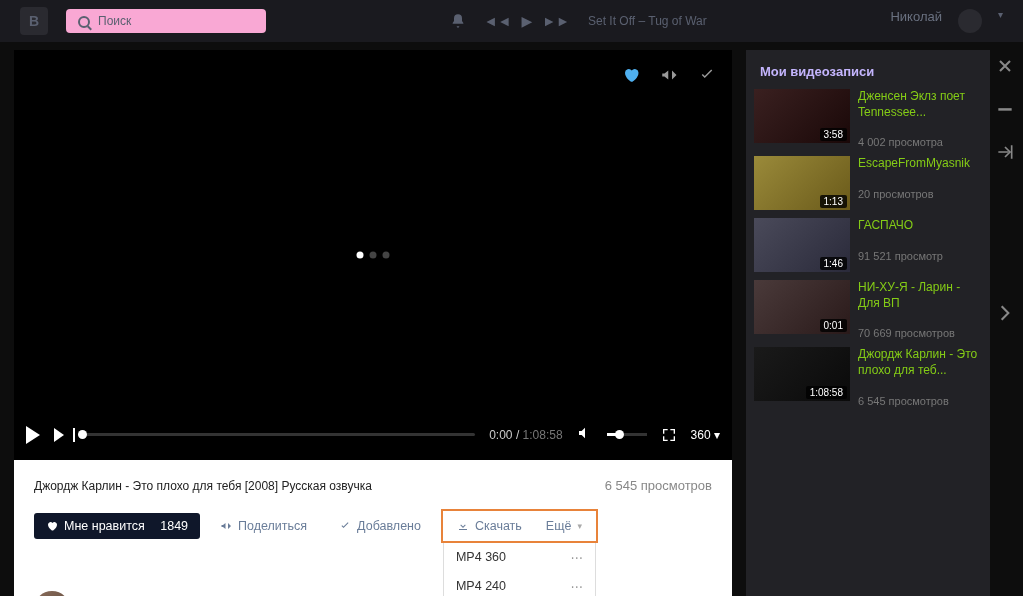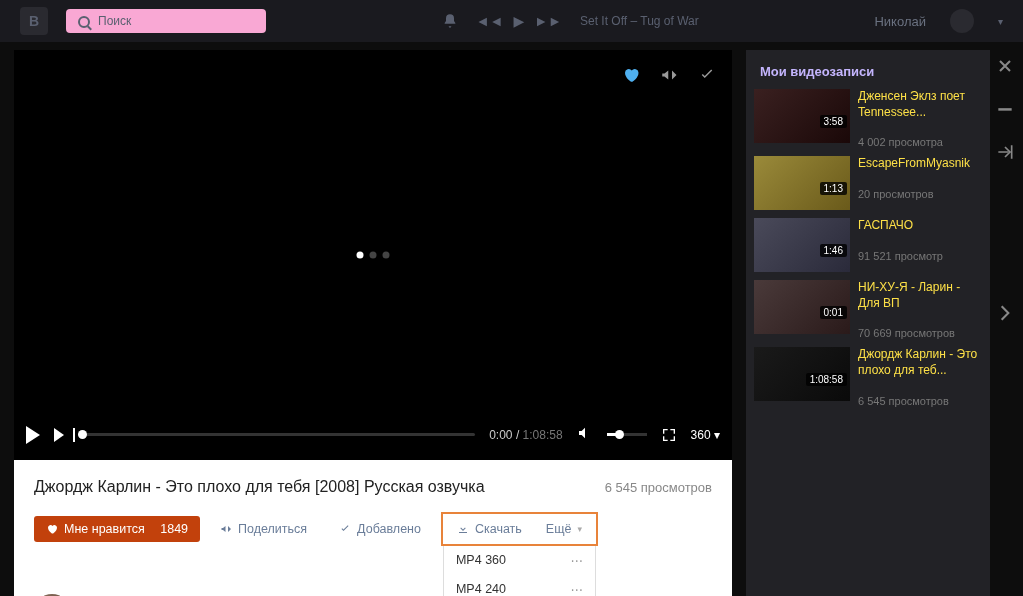--- a/index.html
+++ b/index.html
@@ -8,21 +8,21 @@
 .logo{width:28px;height:28px;background:#2a2a30;border-radius:4px;display:flex;align-items:center;justify-content:center;color:#5a6070;font-size:14px;font-weight:bold}
 .search{margin-left:18px;background:#f9a8d4;border-radius:4px;padding:5px 12px;display:flex;align-items:flex-end;width:200px;color:#5a6070;font-size:12px}
 .search-icon{width:12px;height:12px;border:2px solid #5a6070;border-radius:50%;position:relative;margin-right:8px}
 .search-icon::after{content:'';position:absolute;width:5px;height:2px;background:#5a6070;transform:rotate(45deg);bottom:-3px;right:-4px}
 .spacer{flex:1}
 .bell-icon{width:16px;height:16px;margin-right:18px;position:relative}
 .bell-icon svg{fill:#5a6070}
 .media-controls{display:flex;align-items:center;gap:10px;color:#5a6070;font-size:12px}
 .media-btn{cursor:pointer;font-size:14px}
 .track{margin-left:8px}
-.user{margin-left:auto;display:flex;align-items:center;gap:24px;color:#6a7180;font-size:13px}
+.user{margin-left:auto;display:flex;align-items:flex-start;gap:16px;color:#6a7180;font-size:13px}
 .avatar-sm{width:24px;height:24px;border-radius:50%;background:#2a2a30}
 .chev{font-size:10px;color:#5a6070}
 .main{display:flex;margin-top:8px}
 .player-col{width:730px;margin-left:14px}
 .player{width:718px;height:410px;background:#000;position:relative}
 .player-top-icons{position:absolute;top:16px;right:16px;display:flex;gap:20px;align-items:center}
 .heart-icon svg{width:18px;height:18px}
 .loading{position:absolute;top:50%;left:50%;transform:translate(-50%,-50%);display:flex;gap:6px}
 .dot{width:7px;height:7px;border-radius:50%;background:#444}
 .dot.active{background:#fff}
@@ -35,47 +35,47 @@
 .time{color:#ccc}
 .time .total{color:#777}
 .vol-icon{cursor:pointer}
 .vol-bar{width:40px;height:3px;background:#333;position:relative}
 .vol-bar::before{content:'';position:absolute;left:0;width:10px;height:3px;background:#fff}
 .vol-bar::after{content:'';position:absolute;left:8px;top:-3px;width:9px;height:9px;background:#fff;border-radius:50%}
 .fs-icon{width:16px;height:16px;cursor:pointer}
 .quality{cursor:pointer}
 .below{background:#fff;padding:18px 20px 20px;width:718px}
 .title-row{display:flex;align-items:center;justify-content:space-between;margin-bottom:16px}
-.vtitle{font-size:16px;color:#222}
+.vtitle{font-size:12px;color:#222}
 .views{font-size:13px;color:#888}
 .btn-row{display:flex;align-items:center;gap:8px;position:relative}
 .btn{padding:6px 12px;border-radius:3px;font-size:12.5px;cursor:pointer;display:flex;align-items:center;gap:6px}
-.btn-primary{background:#c2410c;color:#fff}
+.btn-primary{background:#0f172a;color:#fff}
 .btn-primary .count{font-weight:normal}
 .btn-link{color:#6a7d99;background:transparent}
 .highlight-box{border:2px solid #e8833a;padding:2px;display:flex;flex-direction:column;position:relative}
 .hb-row{display:flex}
 .dropdown{position:absolute;top:32px;left:0;right:0;background:#fff;border:1px solid #ddd;border-top:none}
 .dd-item{padding:7px 12px;font-size:12.5px;color:#333;display:flex;justify-content:space-between;cursor:pointer}
 .ellipsis{color:#999}
 .author-row{display:flex;align-items:center;gap:10px;margin-top:48px}
 .author-av{width:36px;height:36px;border-radius:50%;background:linear-gradient(135deg,#8a6d5b,#5a4438)}
 .side{width:244px;margin-left:2px;background:#222226;padding:10px 8px}
 .side-title{color:#c4b5fd;font-size:13px;font-weight:bold;padding:4px 6px 10px}
 .vid-item{display:flex;gap:8px;margin-bottom:8px;cursor:pointer}
 .thumb{width:96px;height:54px;background:#333;position:relative;flex-shrink:0;background-size:cover}
 .t1{background:linear-gradient(135deg,#3a2020,#1a0808)}
 .t2{background:linear-gradient(135deg,#9a8a3a,#6a5a1a)}
 .t3{background:linear-gradient(135deg,#4a4a5a,#2a2a3a)}
 .t4{background:linear-gradient(135deg,#4a3a3a,#2a1a1a)}
 .t5{background:linear-gradient(135deg,#1a1a1a,#0a0a0a)}
 .t6{background:linear-gradient(135deg,#2a2a2a,#0a0a0a)}
-.dur{position:absolute;bottom:15px;right:3px;background:rgba(0,0,0,.8);color:#fff;font-size:10px;padding:1px 4px;border-radius:2px}
+.dur{position:absolute;bottom:2px;right:3px;background:rgba(0,0,0,.8);color:#fff;font-size:10px;padding:1px 4px;border-radius:2px}
 .vid-meta{flex:1;overflow:hidden}
-.vid-title{color:#fde047;font-size:12px;line-height:1.3;max-height:32px;overflow:hidden}
+.vid-title{color:#84cc16;font-size:12px;line-height:1.3;max-height:32px;overflow:hidden}
 .vid-views{color:#777;font-size:11px;margin-top:16px}
 .overlay-controls{position:absolute;right:8px;top:56px;display:flex;flex-direction:column;gap:18px;color:#888}
 .oc{cursor:pointer;font-size:20px}
 .oc svg{width:20px;height:20px;fill:#888}
 .horn svg,.check svg{fill:#999;width:18px;height:18px}
 </style>
 </head>
 <body>
 
 <div class="topbar">

